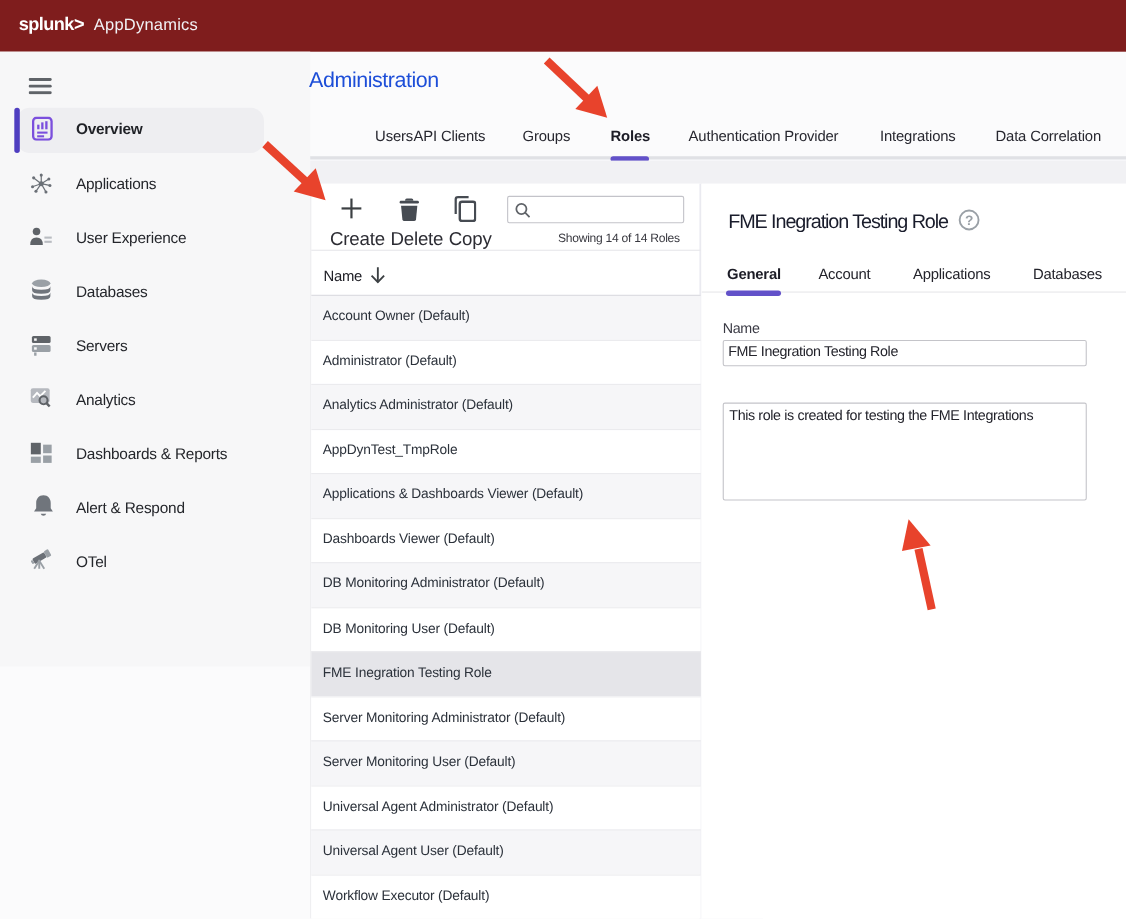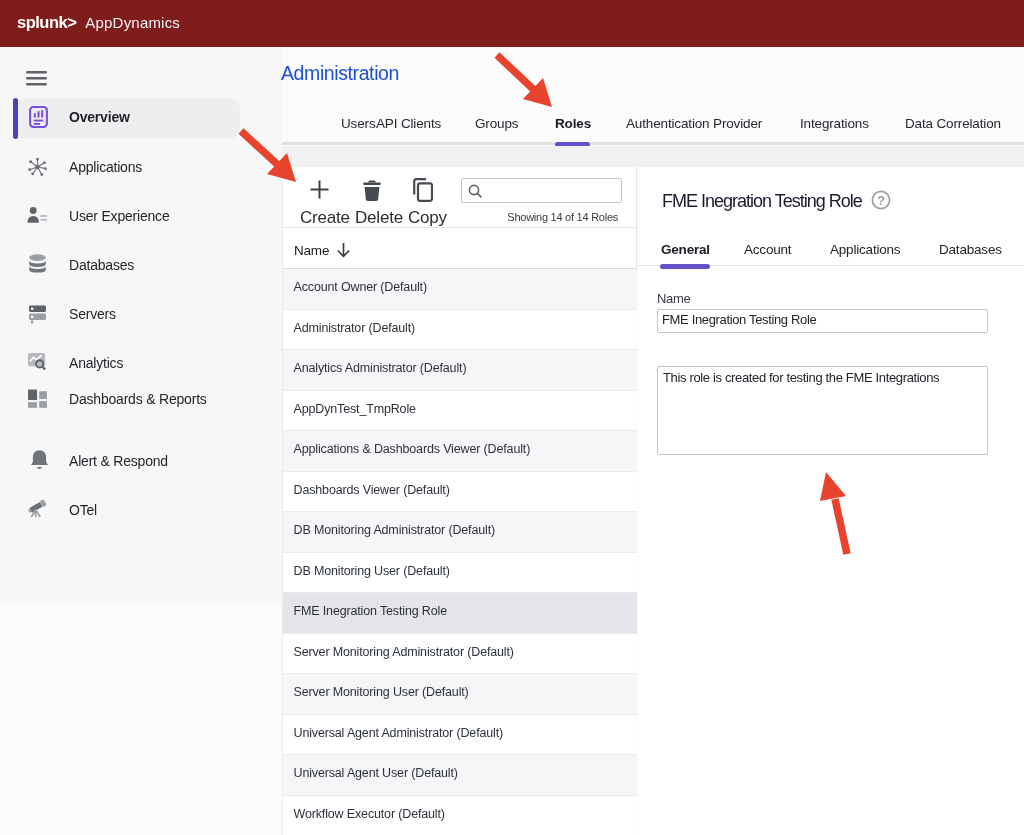--- a/index.html
+++ b/index.html
@@ -138,21 +138,21 @@
   <div class="navitem" style="top:292px;">
     <svg class="navicon" style="top:12px;" width="22" height="21" viewBox="0 0 22 21">
       <rect x="1" y="1" width="18" height="14" rx="2" fill="#b6b9bf"></rect>
       <path d="M3 10 L7 5.5 L10 8.5 L15 3.5" stroke="#fff" stroke-width="1.8" fill="none"></path>
       <circle cx="13.2" cy="12.4" r="3.8" fill="none" stroke="#5f6368" stroke-width="2"></circle>
       <line x1="16" y1="15.2" x2="19" y2="18.4" stroke="#5f6368" stroke-width="2.4"></line>
     </svg>
     <div class="navtext" style="top:16px;">Analytics</div>
   </div>
 
-  <div class="navitem" style="top:328px;">
+  <div class="navitem" style="top:341px;">
     <svg class="navicon" style="top:13px;" width="20" height="20" viewBox="0 0 20 20">
       <rect x="1" y="1" width="8.6" height="10" fill="#5f6368"></rect>
       <rect x="11.6" y="2.6" width="7.4" height="7.4" fill="#9aa0a6"></rect>
       <rect x="1" y="13" width="8.6" height="5.4" fill="#9aa0a6"></rect>
       <rect x="11.6" y="12" width="7.4" height="6.4" fill="#9aa0a6"></rect>
     </svg>
     <div class="navtext" style="top:16px;">Dashboards &amp; Reports</div>
   </div>
 
   <div class="navitem" style="top:390px;">

